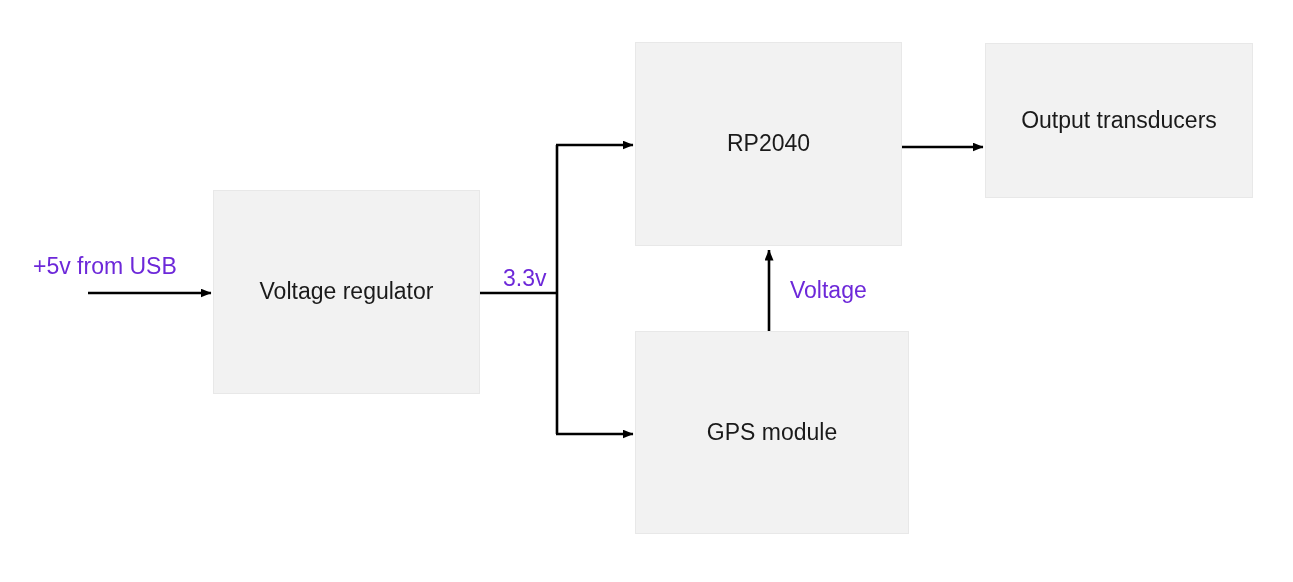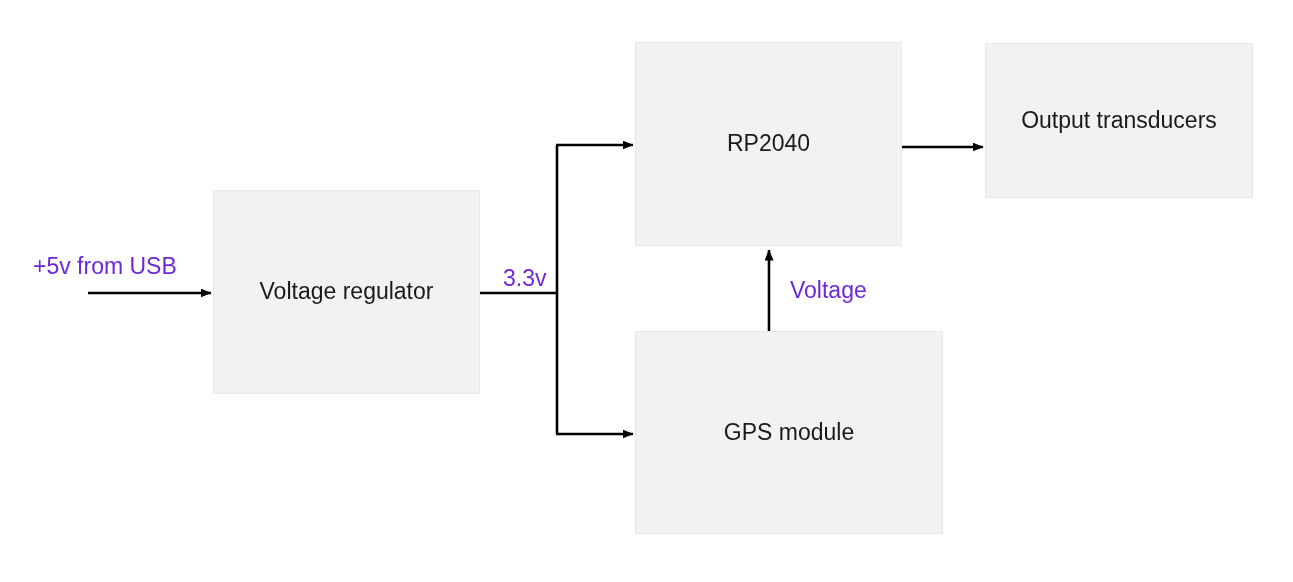--- a/index.html
+++ b/index.html
@@ -44,21 +44,21 @@
   .edge-label {
     position: absolute;
     font-size: 23px;
     line-height: 1.1;
     color: #6d28d9;
     white-space: nowrap;
     font-weight: 400;
   }
   #node-voltage-regulator { left: 213px; top: 190px; width: 267px; height: 204px; }
   #node-rp2040           { left: 635px; top: 42px;  width: 267px; height: 204px; }
-  #node-gps-module       { left: 635px; top: 331px; width: 308px; height: 203px; }
+  #node-gps-module       { left: 635px; top: 331px; width: 274px; height: 203px; }
   #node-output-transducers { left: 985px; top: 43px; width: 268px; height: 155px; }
 
   #label-usb-input { left: 33px;  top: 254px; }
   #label-3v3       { left: 503px; top: 266px; }
   #label-serial    { left: 790px; top: 278px; }
 </style>
 </head>
 <body>
 
 <div id="diagram-canvas">

